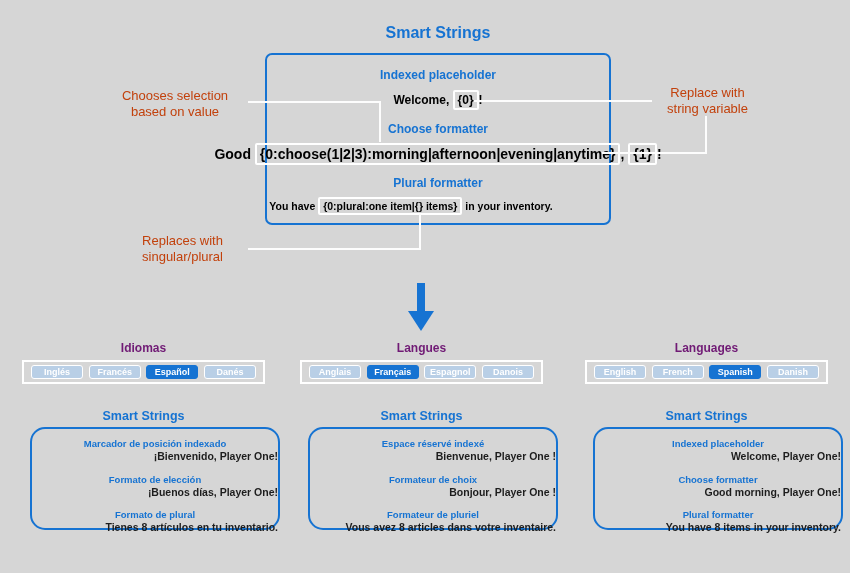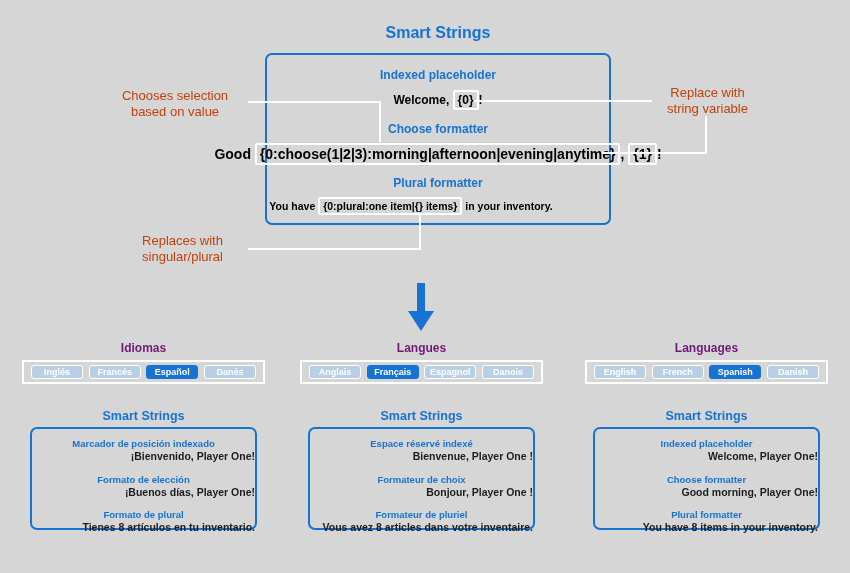--- a/index.html
+++ b/index.html
@@ -34,22 +34,22 @@
                     font-size:12px; font-weight:bold; color:#701a75; }
   .selector { position:absolute; top:19px; left:0; width:243px; height:24px;
               border:2px solid #fff; border-radius:0;
               display:flex; align-items:center; justify-content:space-between; padding:0 7px; }
   .lang-btn { width:52px; height:14px; display:flex; align-items:center; justify-content:center;
               font-size:9px; font-weight:bold; color:#fff; border-radius:3px;
               background:#b9cfe6; border:1px solid #fff; cursor:pointer; }
   .lang-btn.sel { background:#1673d2; border:1px solid #1673d2; }
   .col-ss-title { position:absolute; top:68px; left:0; width:100%; text-align:center;
                   font-size:12.5px; font-weight:bold; color:#1673d2; }
-  .content-box { position:absolute; top:86px; left:8px; width:227px; height:103px;
-                 border:2px solid #1673d2; border-radius:7px; }
+  .content-box { position:absolute; top:86px; left:8px; width:250px; height:103px;
+                 border:2px solid #1673d2; border-radius:15px; }
   .entry-label { position:absolute; left:0; width:100%; text-align:center;
                  font-size:9.5px; font-weight:bold; color:#1673d2; }
   .entry-value { position:absolute; left:0; width:100%; text-align:right;
                  font-size:10.5px; font-weight:bold; color:#1d1d1d; white-space:nowrap; }
   .e0l{top:9px}  .e0v{top:21px}
   .e1l{top:45px} .e1v{top:57px}
   .e2l{top:80px} .e2v{top:92px}
 </style>
 </head>
 <body>

